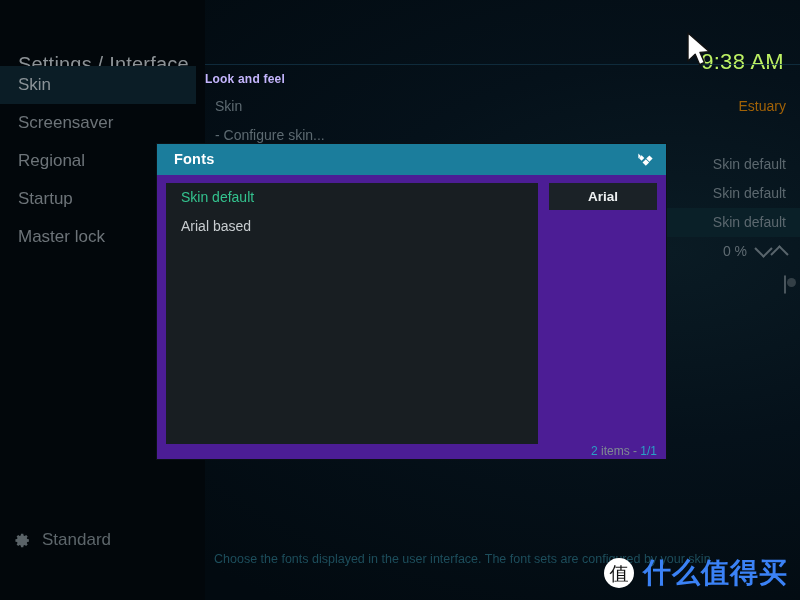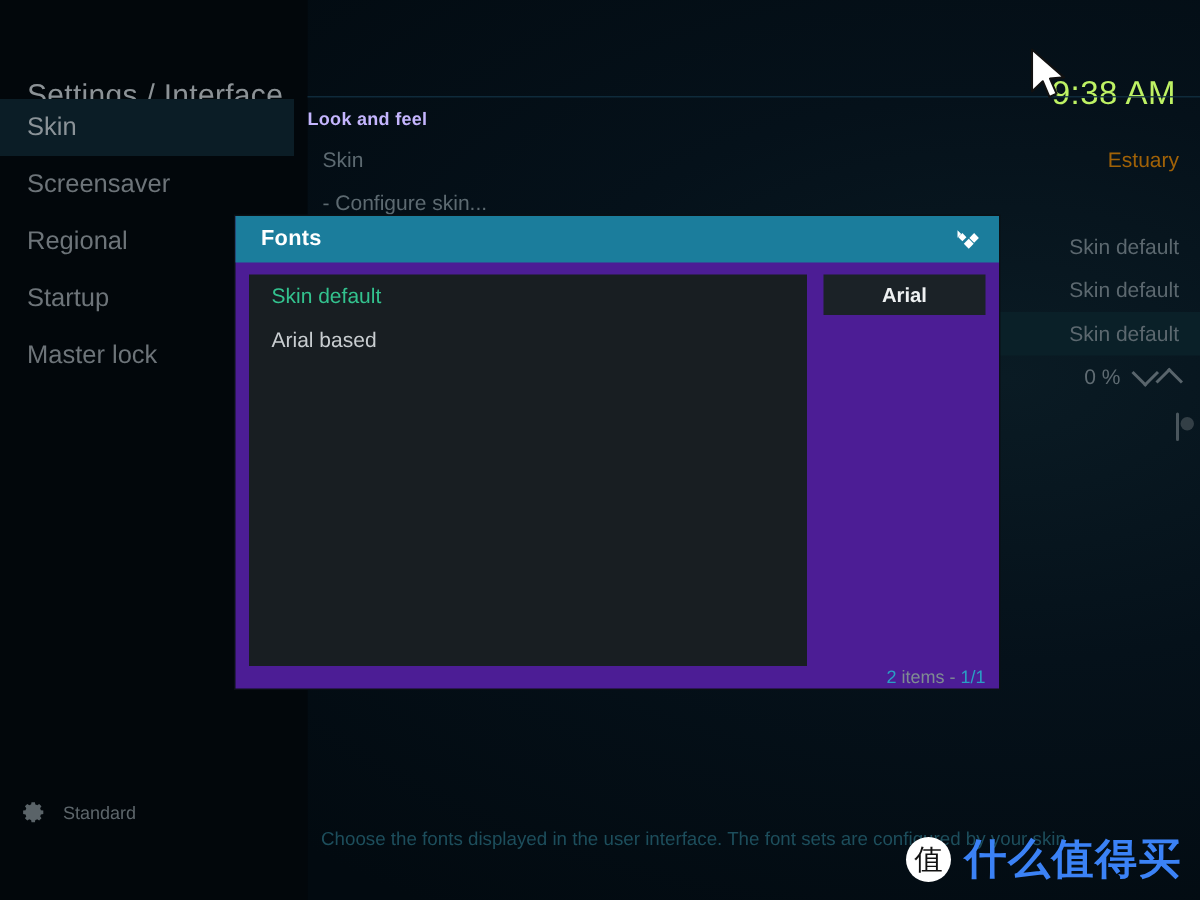--- a/index.html
+++ b/index.html
@@ -167,21 +167,21 @@
   
   .footer-level {
     position: absolute;
     left: 14px; bottom: 50px;
     display: flex;
     align-items: center;
     gap: 11px;
   }
   .gear-icon { width: 17px; height: 17px; display:block; }
   .footer-level-text {
-    font-size: 12px;
+    font-size: 17px;
     color: #5d666b;
   }
   .help-text {
     position: absolute;
     left: 214px; bottom: 34px; right: 8px;
     font-size: 12.5px;
     color: #1d4e5c;
     white-space: nowrap;
     overflow: hidden;
   }

